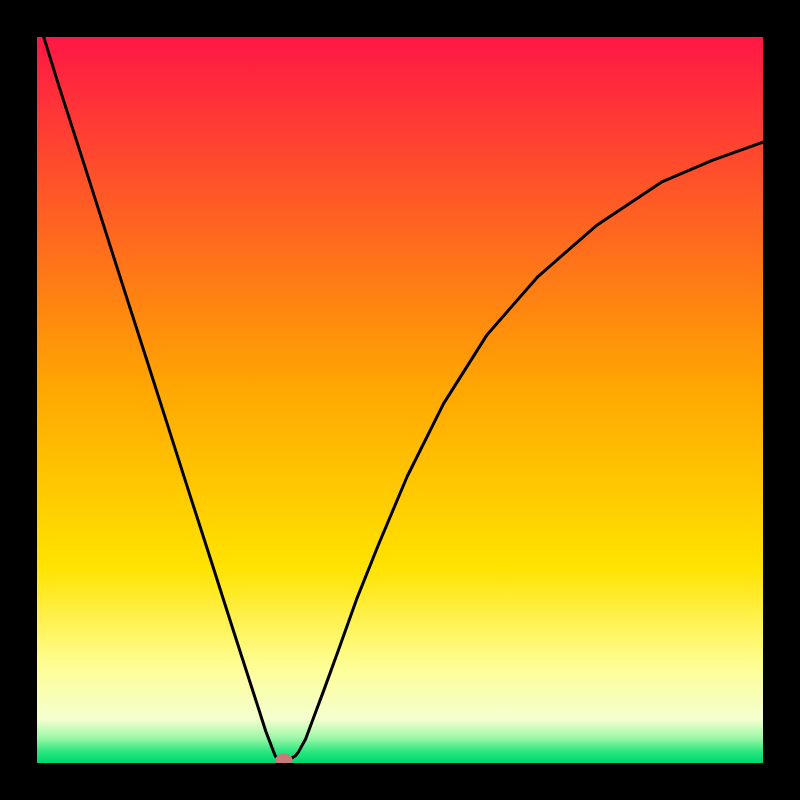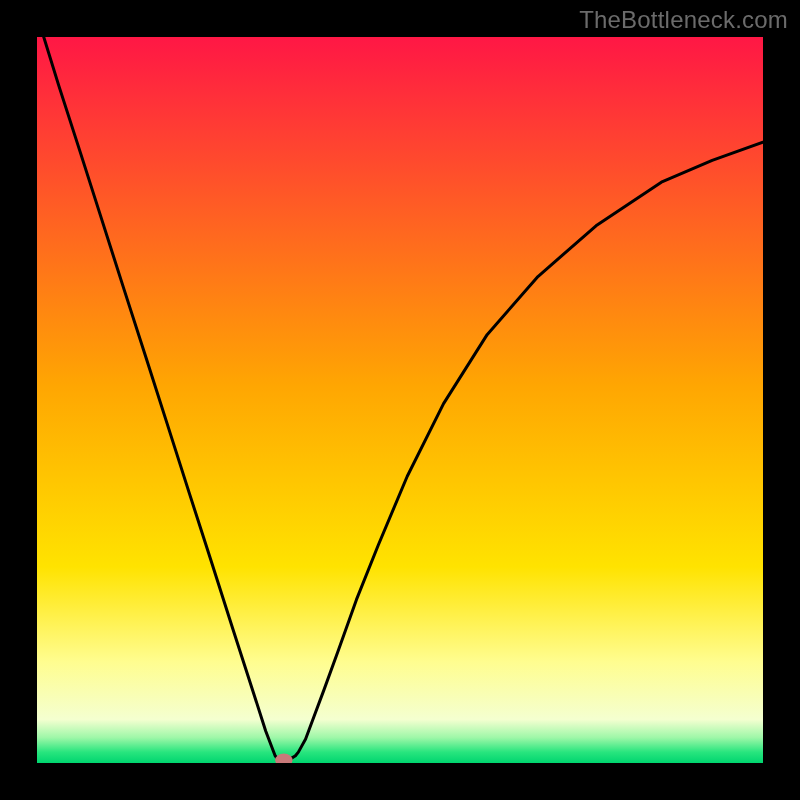--- a/index.html
+++ b/index.html
@@ -38,21 +38,20 @@
   svg {
     display: block;
     width: 100%;
     height: 100%;
   }
 </style>
 </head>
 <body>
 
 <div class="frame">
-  <div class="watermark">TheBottleneck.com</div>
 
   <div class="plot-wrap">
     <svg viewBox="0 0 726 726" preserveAspectRatio="none">
       <defs>
         <linearGradient id="bg-grad" x1="0" y1="0" x2="0" y2="1">
         <stop offset="0%" stop-color="#ff1745"></stop>
             <stop offset="48%" stop-color="#ffa602"></stop>
             <stop offset="73%" stop-color="#ffe300"></stop>
             <stop offset="86%" stop-color="#fffd8f"></stop>
             <stop offset="94%" stop-color="#f4ffd0"></stop>

